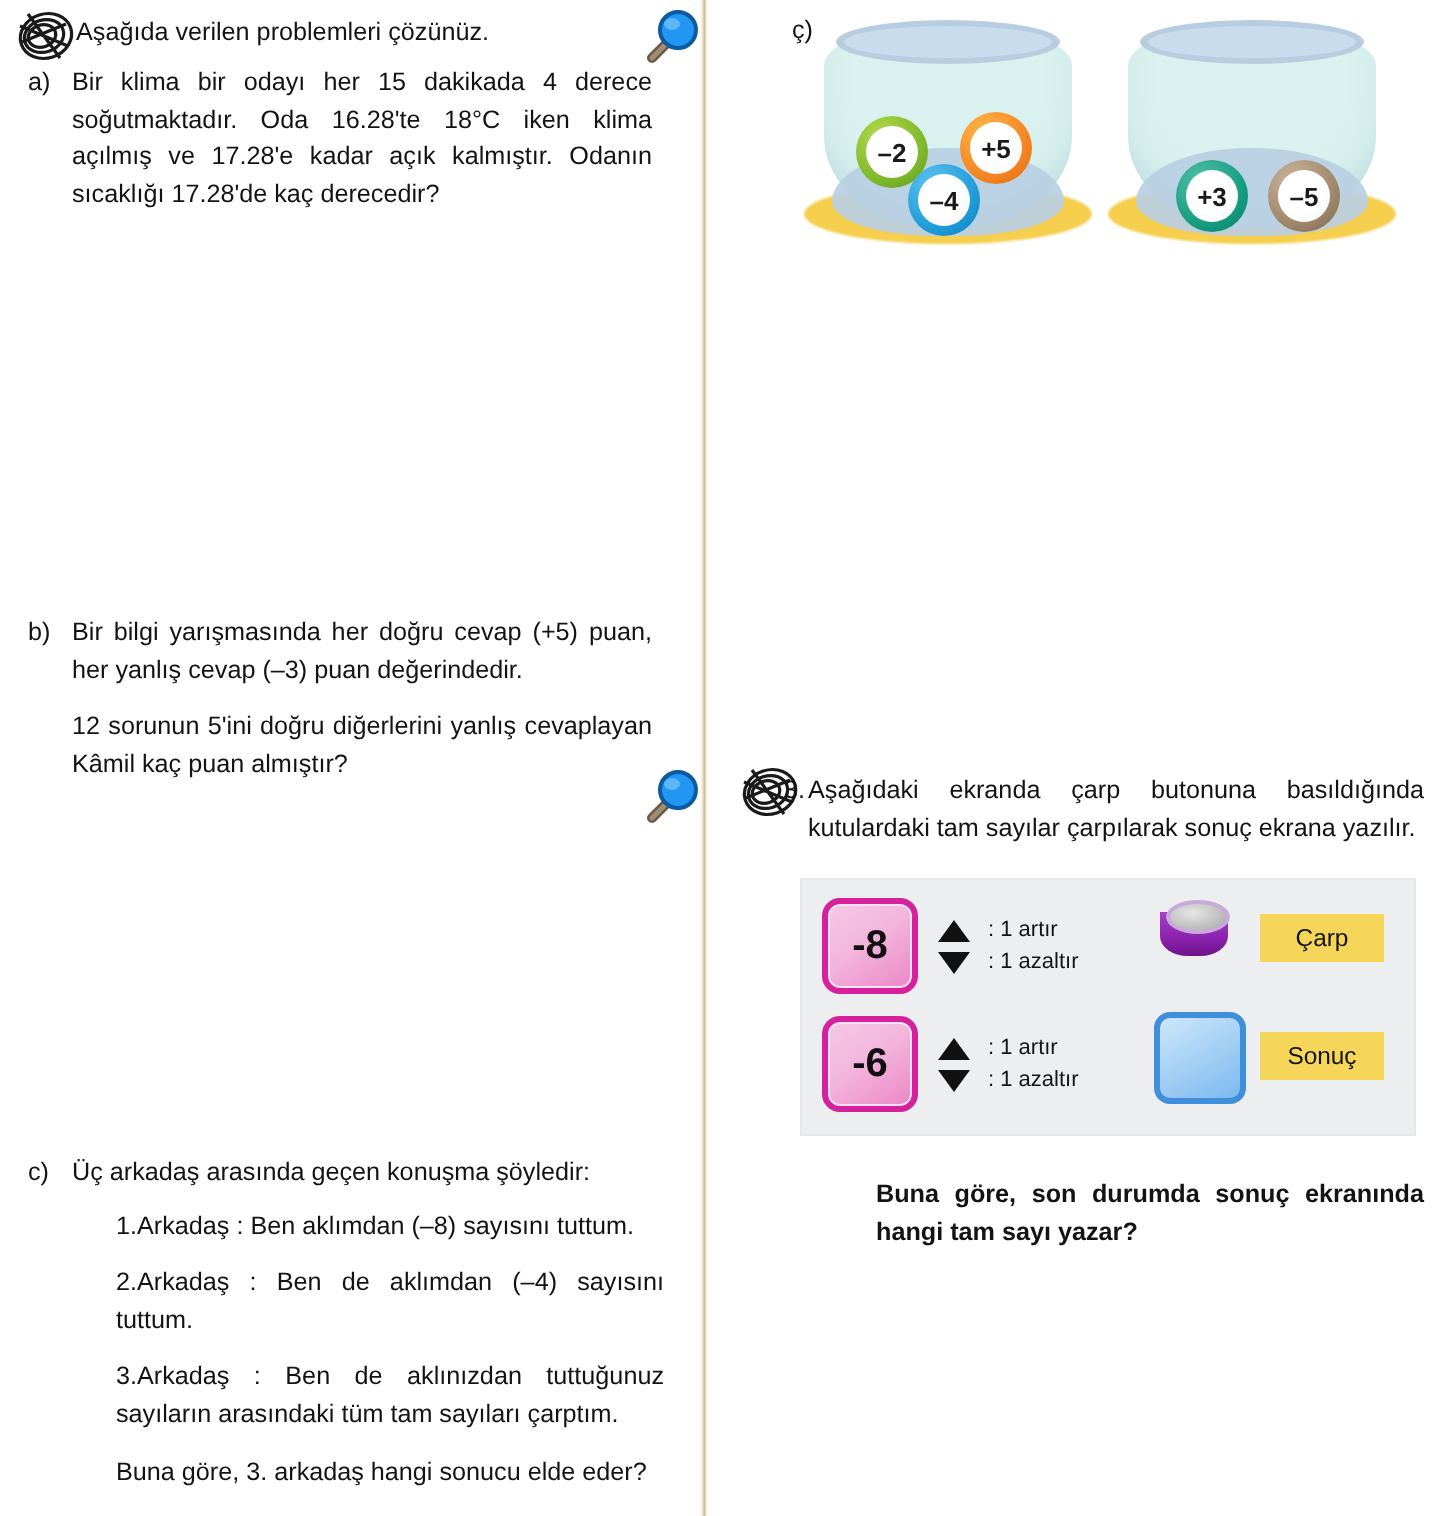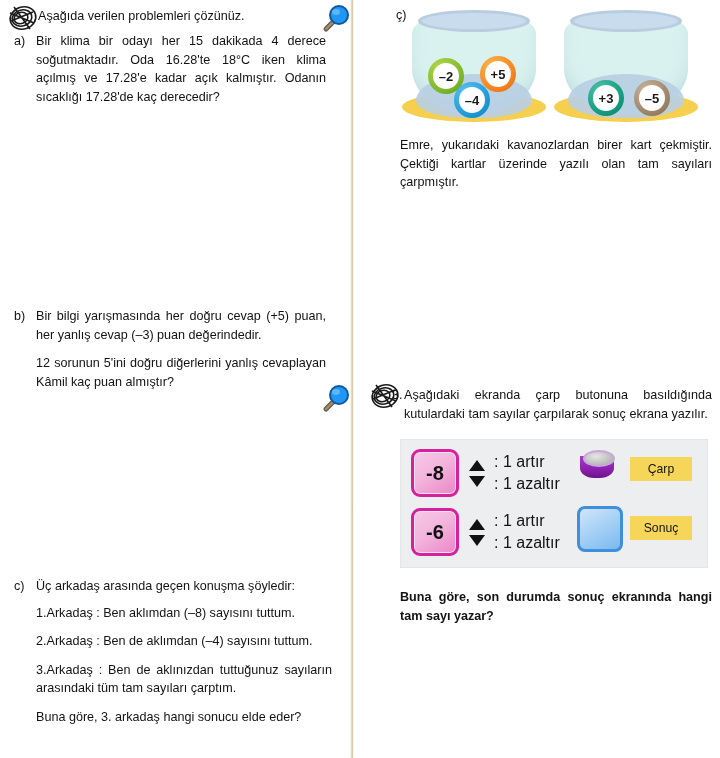--- a/index.html
+++ b/index.html
@@ -46,42 +46,42 @@
     height: 758px;
   }
 
   
   .ptext {
     font-size: 12.6px;
     line-height: 18.6px;
     text-align: justify;
     color: #131313;
   }
-  .ptext.bold { font-weight: bold; }
+  .ptext.bold { font-weight: bold; margin-left: 38px; }
 
   .q-row {
     display: flex;
     align-items: flex-start;
   }
   .q-marker {
     flex: 0 0 auto;
     width: 22px;
     font-size: 12.6px;
     line-height: 18.6px;
     color: #131313;
   }
   .q-body { flex: 1 1 auto; }
 
   
   .blk-head { position: absolute; left: 14px; top: 7px; width: 300px; }
   .blk-a    { position: absolute; left: 14px; top: 32px; width: 312px; }
   .blk-b    { position: absolute; left: 14px; top: 307px; width: 312px; }
   .blk-c    { position: absolute; left: 14px; top: 577px; width: 318px; }
 
-  .sub-indent { margin-top: 8px; }
+  .sub-indent { margin-left: 22px; margin-top: 8px; }
 
   
   .ink-blob {
     position: absolute;
     width: 34px;
     height: 32px;
     overflow: hidden;
   }
   .ink-blob.top-left { left: -6px; top: -4px; }
 
@@ -240,21 +240,21 @@
     border-left: 8px solid transparent;
     border-right: 8px solid transparent;
     border-top: 11px solid #111111;
   }
   .arrow-labels {
     margin-left: 7px;
     display: flex;
     flex-direction: column;
     justify-content: center;
     gap: 4px;
-    font-size: 16px;
+    font-size: 11px;
     color: #131313;
   }
 
   .purple-knob {
     position: absolute;
     left: 177px;
     top: 8px;
     width: 38px;
     height: 32px;
   }
@@ -429,21 +429,20 @@
           <span class="ball-inner">+3</span>
         </div>
         <div class="ball brown" style="left:74px; top:74px;">
           <span class="ball-inner">–5</span>
         </div>
       </div>
 
     </div>
 
     <div class="blk-emre">
-      <div class="ptext">Emre, yukarıdaki kavanozlardan birer kart çekmiştir. Çektiği kartlar üzerinde yazılı olan tam sayıları çarpmıştır.</div>
       <div class="spacer-10"></div>
     </div>
 
     <div class="blk-q3">
       <div class="q-row">
         <div class="q-marker" style="width:26px; position:relative;">
           <div class="ink-blob" style="left:-8px; top:-6px;">
             <svg width="34" height="32" viewBox="0 0 34 32">
               <g fill="none" stroke="#1a1a1a" stroke-width="1.6">
                 <ellipse cx="15" cy="16" rx="13" ry="11" transform="rotate(-18 15 16)"></ellipse>

